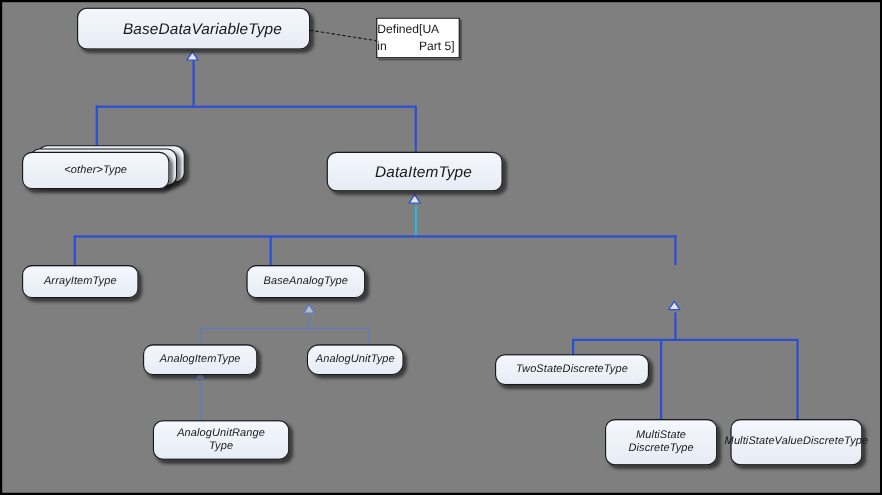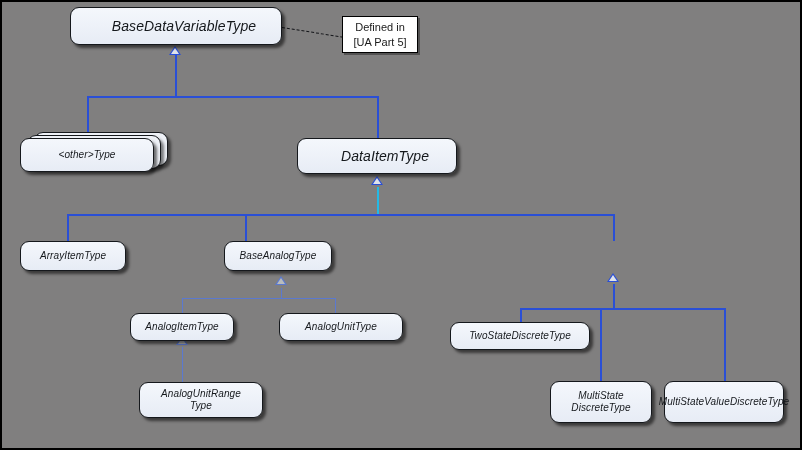--- a/index.html
+++ b/index.html
@@ -84,21 +84,21 @@
 
   
   .note {
     position: absolute;
     box-sizing: border-box;
     background: #ffffff;
     border: 1px solid #000000;
     color: #1a1a1a;
     font-size: 11px;
     display: flex;
-    flex-direction: column;
+    flex-direction: row;
     align-items: center;
     justify-content: center;
     line-height: 1.35;
     box-shadow: 2px 2px 0 rgba(0,0,0,0.35);
     z-index: 6;
   }
   .note-anchor {
     position: absolute;
     height: 0;
     border-top: 1px dashed #14161a;
@@ -176,21 +176,21 @@
 
   <div class="node" style="left:222px; top:239px; width:108px; height:30px;">
     <span>BaseAnalogType</span>
   </div>
 
 
   <div class="node" style="left:128px; top:311px; width:104px; height:28px;">
     <span>AnalogItemType</span>
   </div>
 
-  <div class="node" style="left:277px; top:311px; width:124px; height:28px;">
+  <div class="node" style="left:277px; top:311px; width:88px; height:28px;border-radius:11px;">
     <span>AnalogUnitType</span>
   </div>
 
   <div class="node" style="left:137px; top:380px; width:124px; height:36px; flex-direction:column;">
     <span>AnalogUnitRange</span>
     <span>Type</span>
   </div>
 
   <div class="node" style="left:448px; top:320px; width:140px; height:28px;">
     <span>TwoStateDiscreteType</span>

